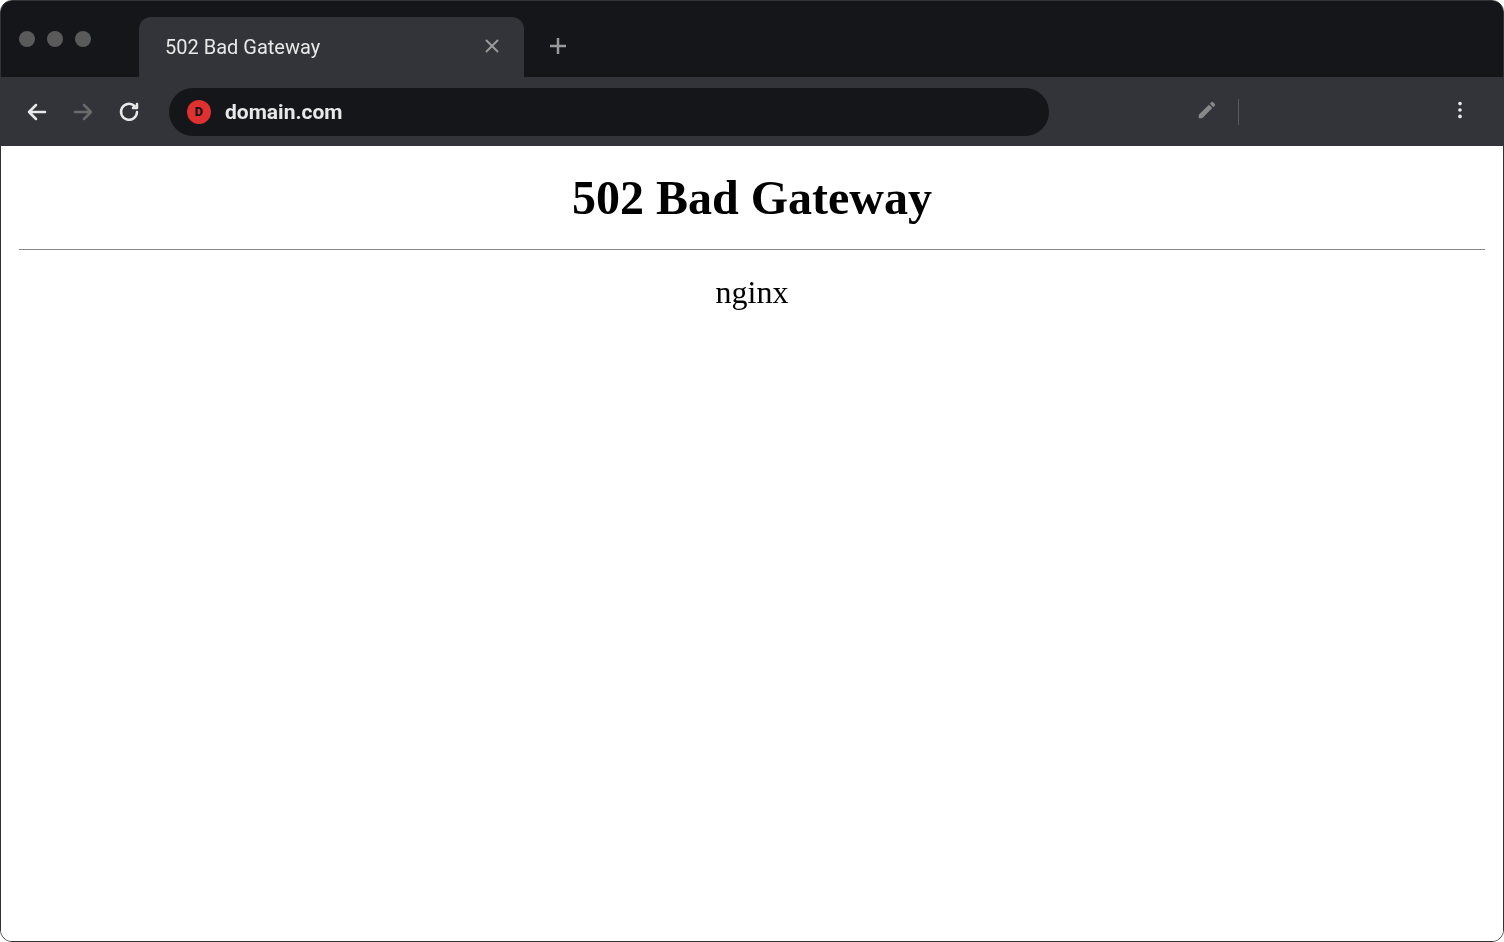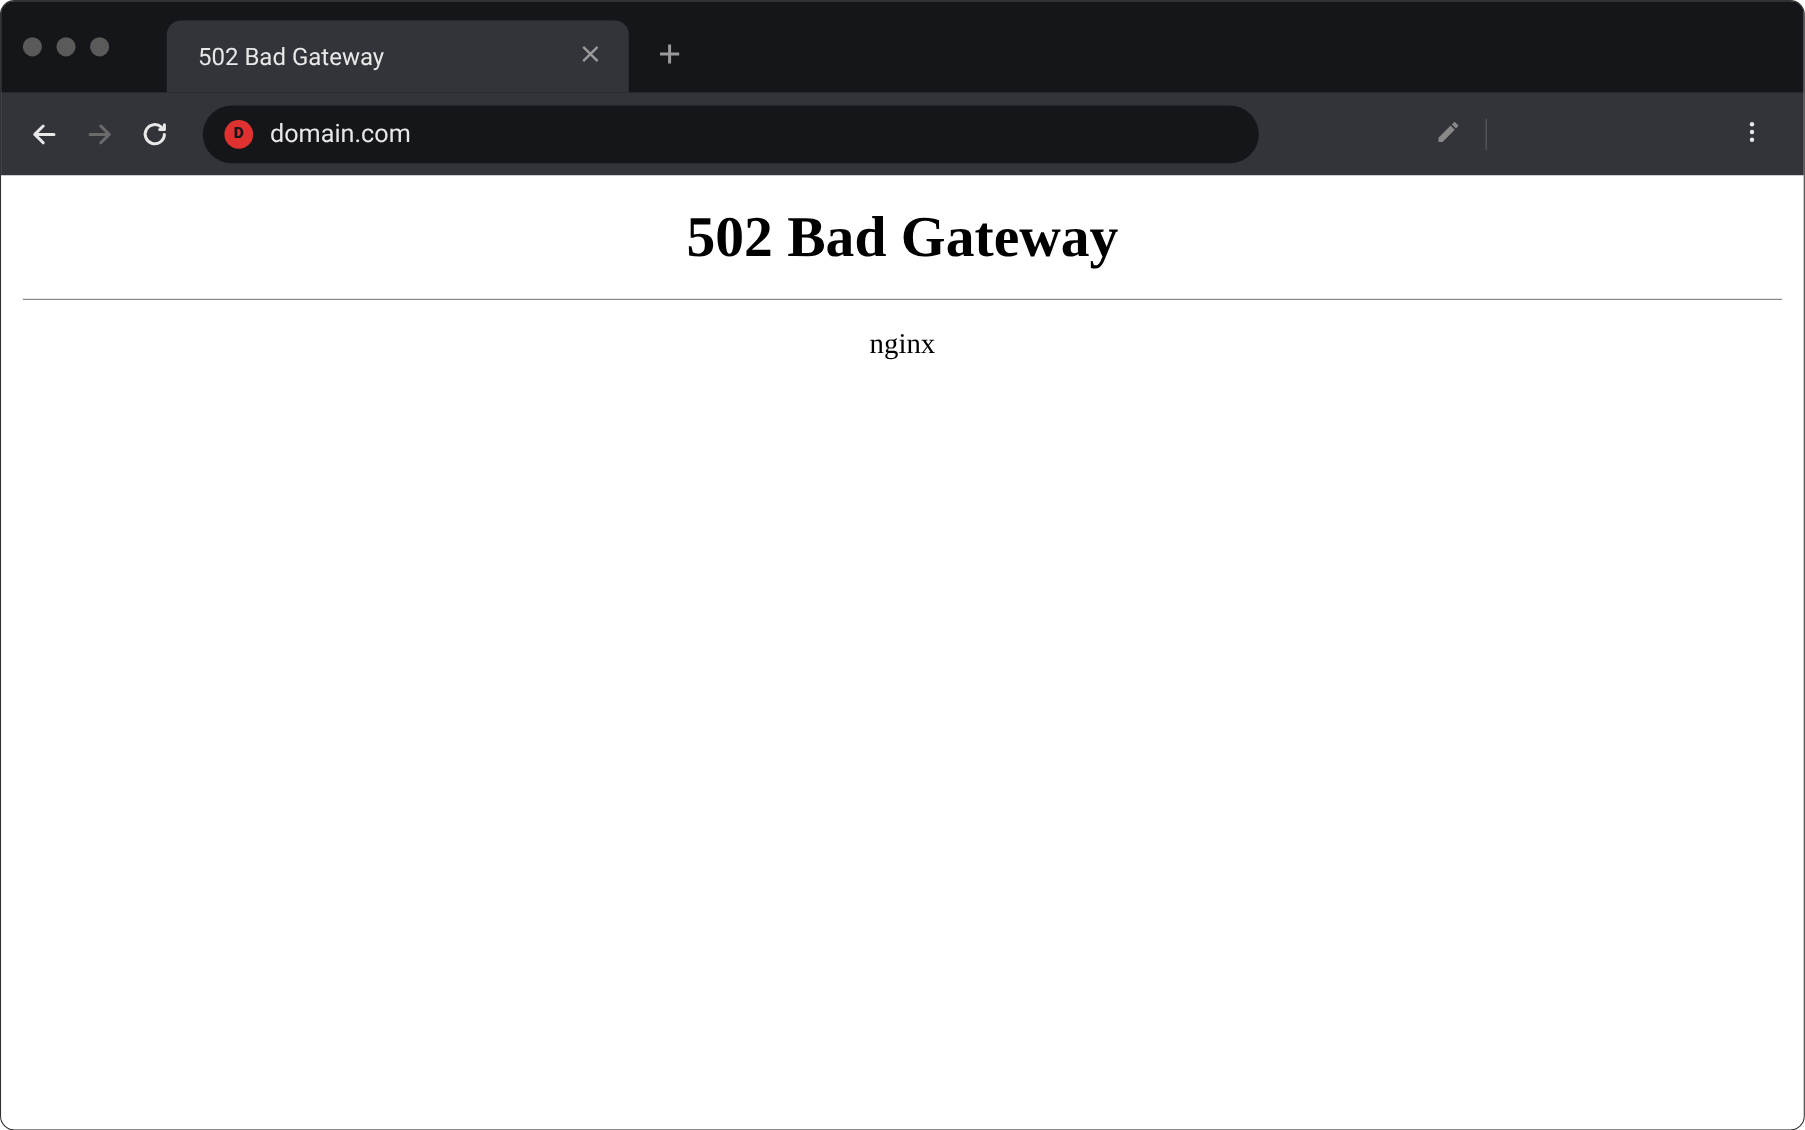--- a/index.html
+++ b/index.html
@@ -140,21 +140,21 @@
     .site-icon-text {
       color: #15161a;
       font-size: 13px;
       font-weight: 900;
       position: absolute;
     }
     
     .address-text {
       color: #e8e8e8;
       font-size: 21px;
-      font-weight: 400;
+      font-weight: 700;
     }
     
     .toolbar-right {
       display: flex;
       align-items: center;
       gap: 20px;
       margin-left: auto;
     }
     
     .pen-icon {
@@ -192,21 +192,21 @@
     }
     
     .divider {
       border: none;
       border-top: 1px solid #888;
       margin: 0 0 24px 0;
     }
     
     .server-text {
       font-family: "Times New Roman", Times, serif;
-      font-size: 24px;
+      font-size: 32px;
       text-align: center;
       color: #000;
       margin-top: 18px;
     }
   </style>
 </head>
 <body>
 
 <div class="browser-chrome">
   <div class="tab-bar">

